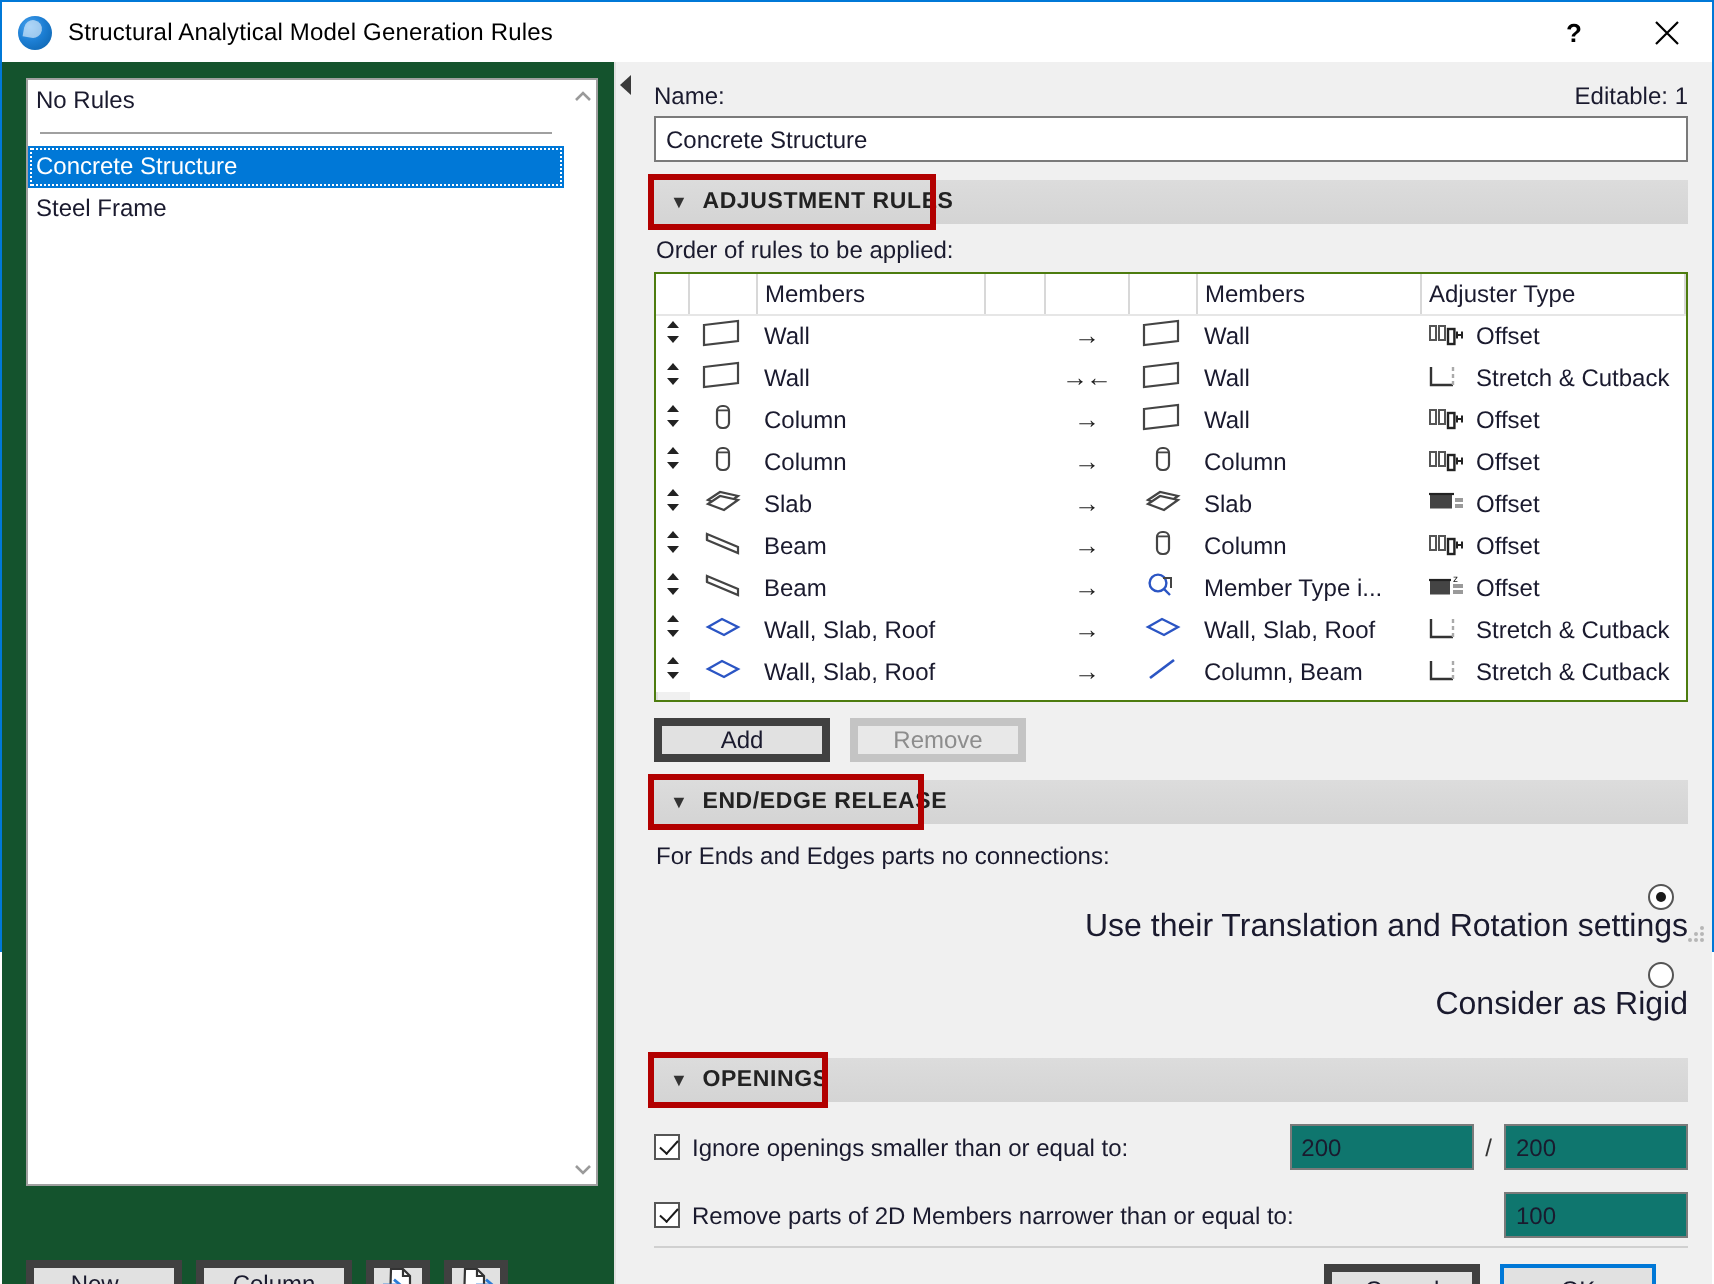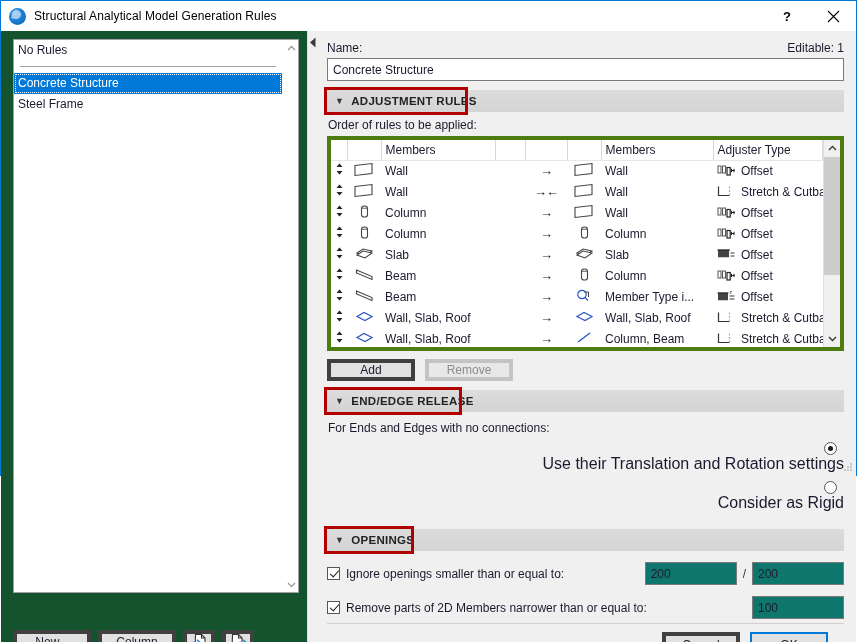--- a/index.html
+++ b/index.html
@@ -210,25 +210,26 @@
     position: absolute;
     border: 3px solid #b20000;
     top: -3px; left: -3px;
     pointer-events: none;
   }
   .sub-label { font-size: 12px; margin: 6px 0 4px 1px; }
 
   
   .table-wrap {
     background: #ffffff;
-    border: 4px solid #4d7c0f;
+    border: 1px solid #4d7c0f;
     height: 215px;
     display: flex;
     position: relative;
     overflow: hidden;
+    flex-direction: column;
   }
   .table-main { flex: 1 1 auto; min-width: 0; }
   table.rules {
     border-collapse: collapse;
     width: 100%;
     table-layout: fixed;
   }
   table.rules th {
     font-weight: normal;
     font-size: 12px;
@@ -766,21 +767,21 @@
       </div>
 
       <div class="section-wrap">
         <div class="section-head">
           <span class="caret">▼</span>
           <span>END/EDGE RELEASE</span>
         </div>
         <div class="redbox" style="width:138px;height:28px;"></div>
       </div>
 
-      <div class="plain-text">For Ends and Edges with no connections:</div>
+      <div class="plain-text">For Ends and Edges parts no connections:</div>
 
       <div class="radio-row">
         <span class="radio on"></span>
         <span>Use their Translation and Rotation settings</span>
       </div>
       <div class="radio-row">
         <span class="radio"></span>
         <span>Consider as Rigid</span>
       </div>
 

